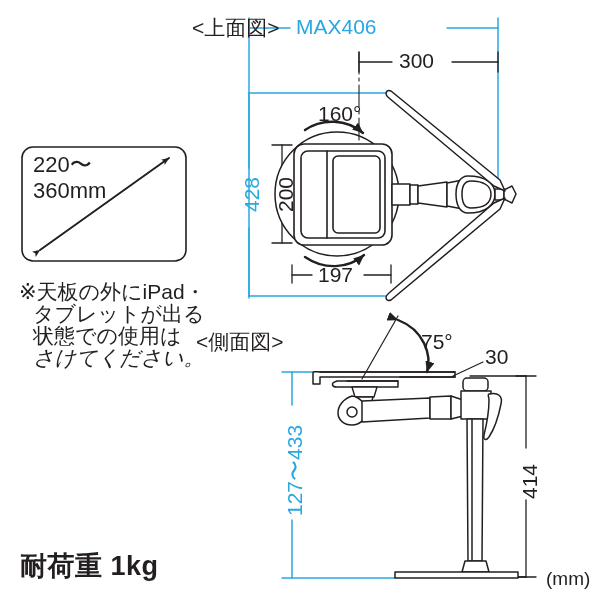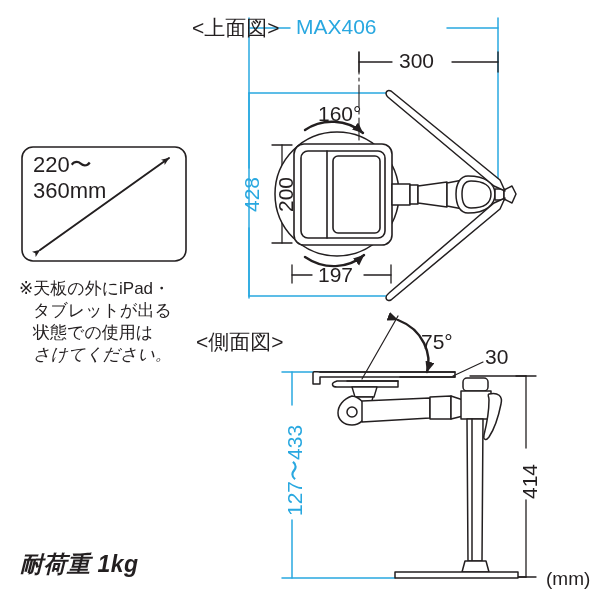--- a/index.html
+++ b/index.html
@@ -31,32 +31,31 @@
   .hdr {
     font-size: 21px;
     letter-spacing: 0px;
   }
   .dim { font-size: 21px; }
   .rot90 {
     transform-origin: 0 0;
     transform: rotate(-90deg);
   }
   .note {
-    font-size: 17px;
+    font-size: 21px;
     line-height: 1.42;
   }
   .boxnum {
     font-size: 22px;
     line-height: 1.22;
   }
   .load {
-    font-size: 23px;
+    font-size: 27px;
     font-weight: bold;
     letter-spacing: 0.5px;
-    font-style: italic;
   }
   .unit { font-size: 19px; }
 </style>
 </head>
 <body>
 
 <div id="page">
 
   <svg id="drawing" viewBox="0 0 600 600">
     <defs>

